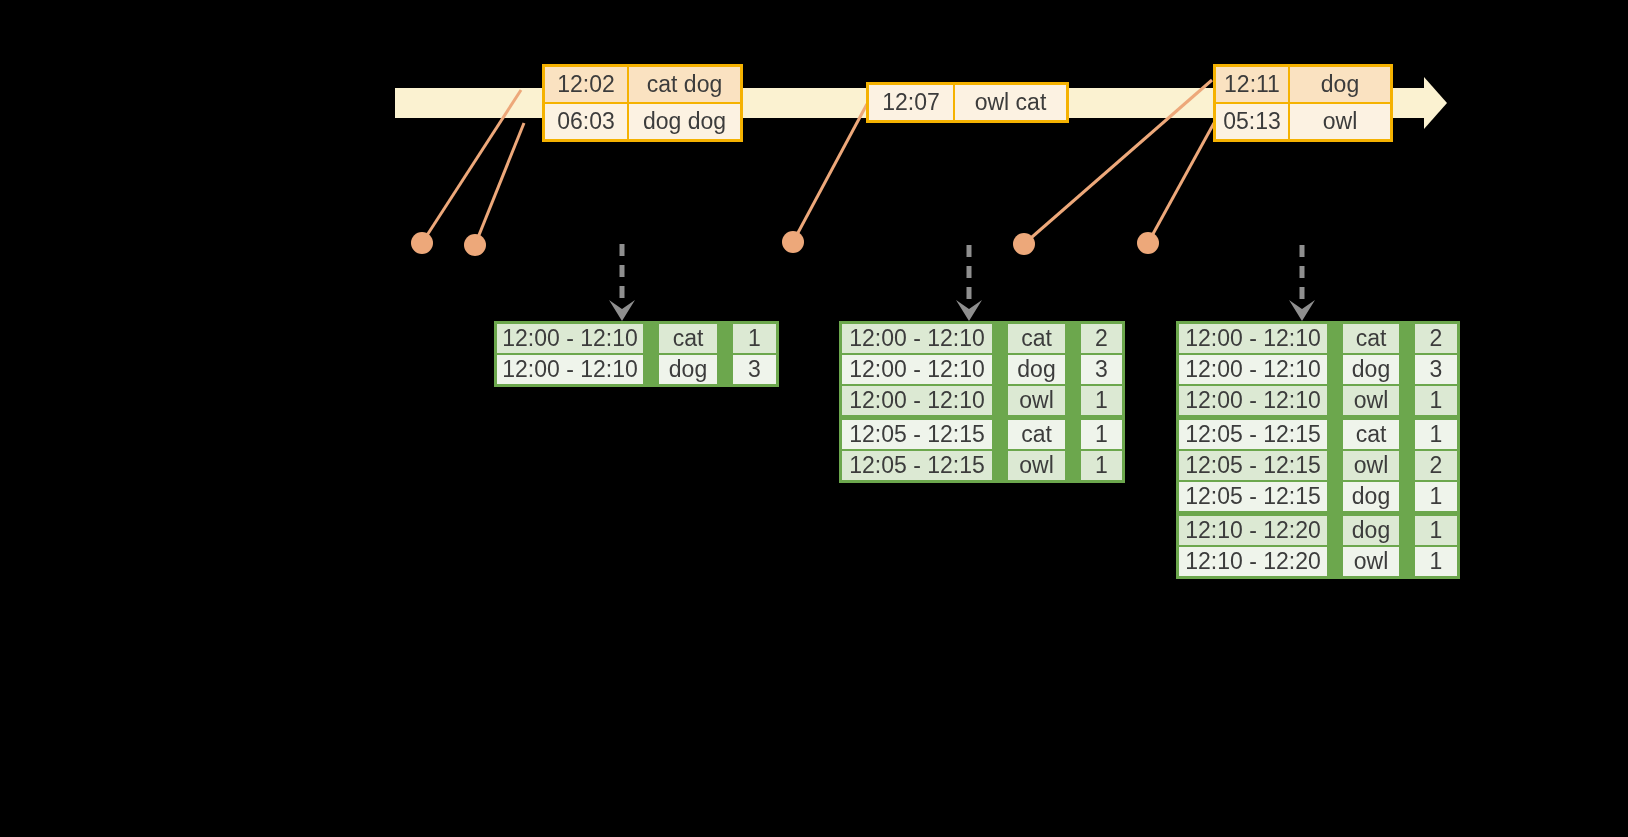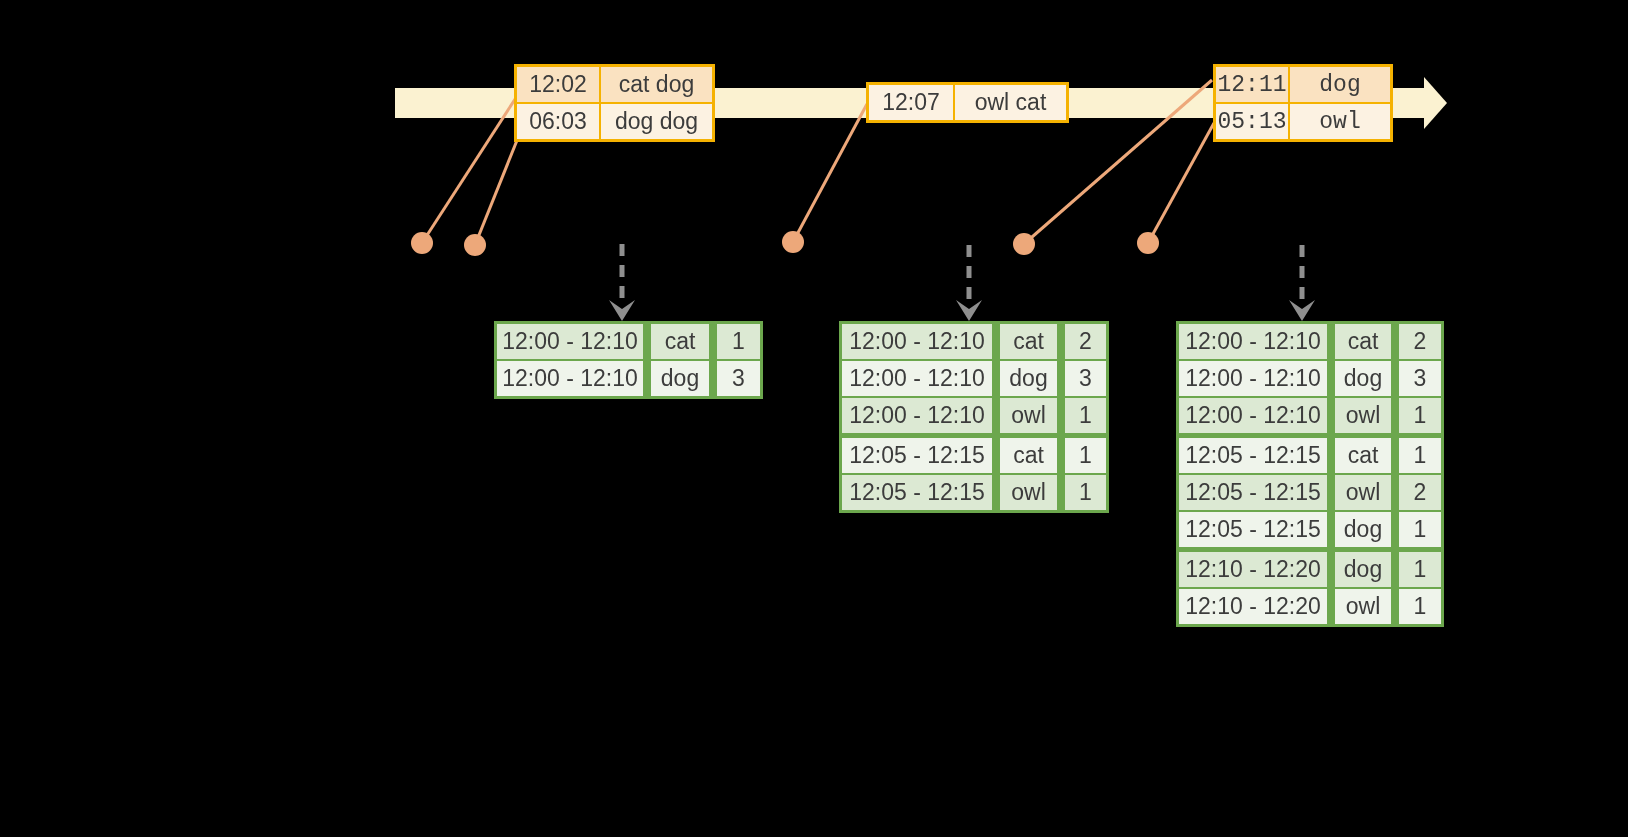--- a/index.html
+++ b/index.html
@@ -13,29 +13,29 @@
              border-left:23px solid #FBF2D1;}
 
   
   .overlay{position:absolute;left:0;top:0;width:1628px;height:837px;}
 
   .cell{display:flex;align-items:center;justify-content:center;color:#3C3C3C;}
 
   
   .etable{position:absolute;background:#F5B201;padding:3px;display:flex;flex-direction:column;gap:2px;}
   .erow{display:grid;gap:2px;height:35px;}
-  .et1{left:514px;top:64px;}  .et1 .erow{grid-template-columns:82px 111px;}
+  .et1{left:542px;top:64px;}  .et1 .erow{grid-template-columns:82px 111px;}
   .et2{left:866px;top:82px;}  .et2 .erow{grid-template-columns:84px 111px;}
-  .et3{left:1213px;top:64px;font-family:Liberation Mono, monospace;} .et3 .erow{grid-template-columns:72px 100px;}
+  .et3{left:1213px;top:64px;} .et3 .erow{grid-template-columns:72px 100px;}
   .erow.dark  .cell{background:#FAE2C1;}
   .erow.light .cell{background:#FCF2E2;}
 
   
   .rtable{position:absolute;background:#6CA74D;padding:3px;display:flex;flex-direction:column;gap:2px;}
-  .rrow{display:grid;gap:8px;height:35px;}
+  .rrow{display:grid;gap:16px;height:29px;}
   .rt1{left:494px;top:321px;}  .rt1 .rrow{grid-template-columns:146px 58px 43px;}
   .rt2{left:839px;top:321px;}  .rt2 .rrow{grid-template-columns:150px 57px 41px;}
   .rt3{left:1176px;top:321px;} .rt3 .rrow{grid-template-columns:148px 56px 42px;}
   .rrow.dark  .cell{background:#DCE9D3;}
   .rrow.light .cell{background:#EFF4EB;}
   .rrow.group{margin-top:3px;}
 </style>
 </head>
 <body>
 

